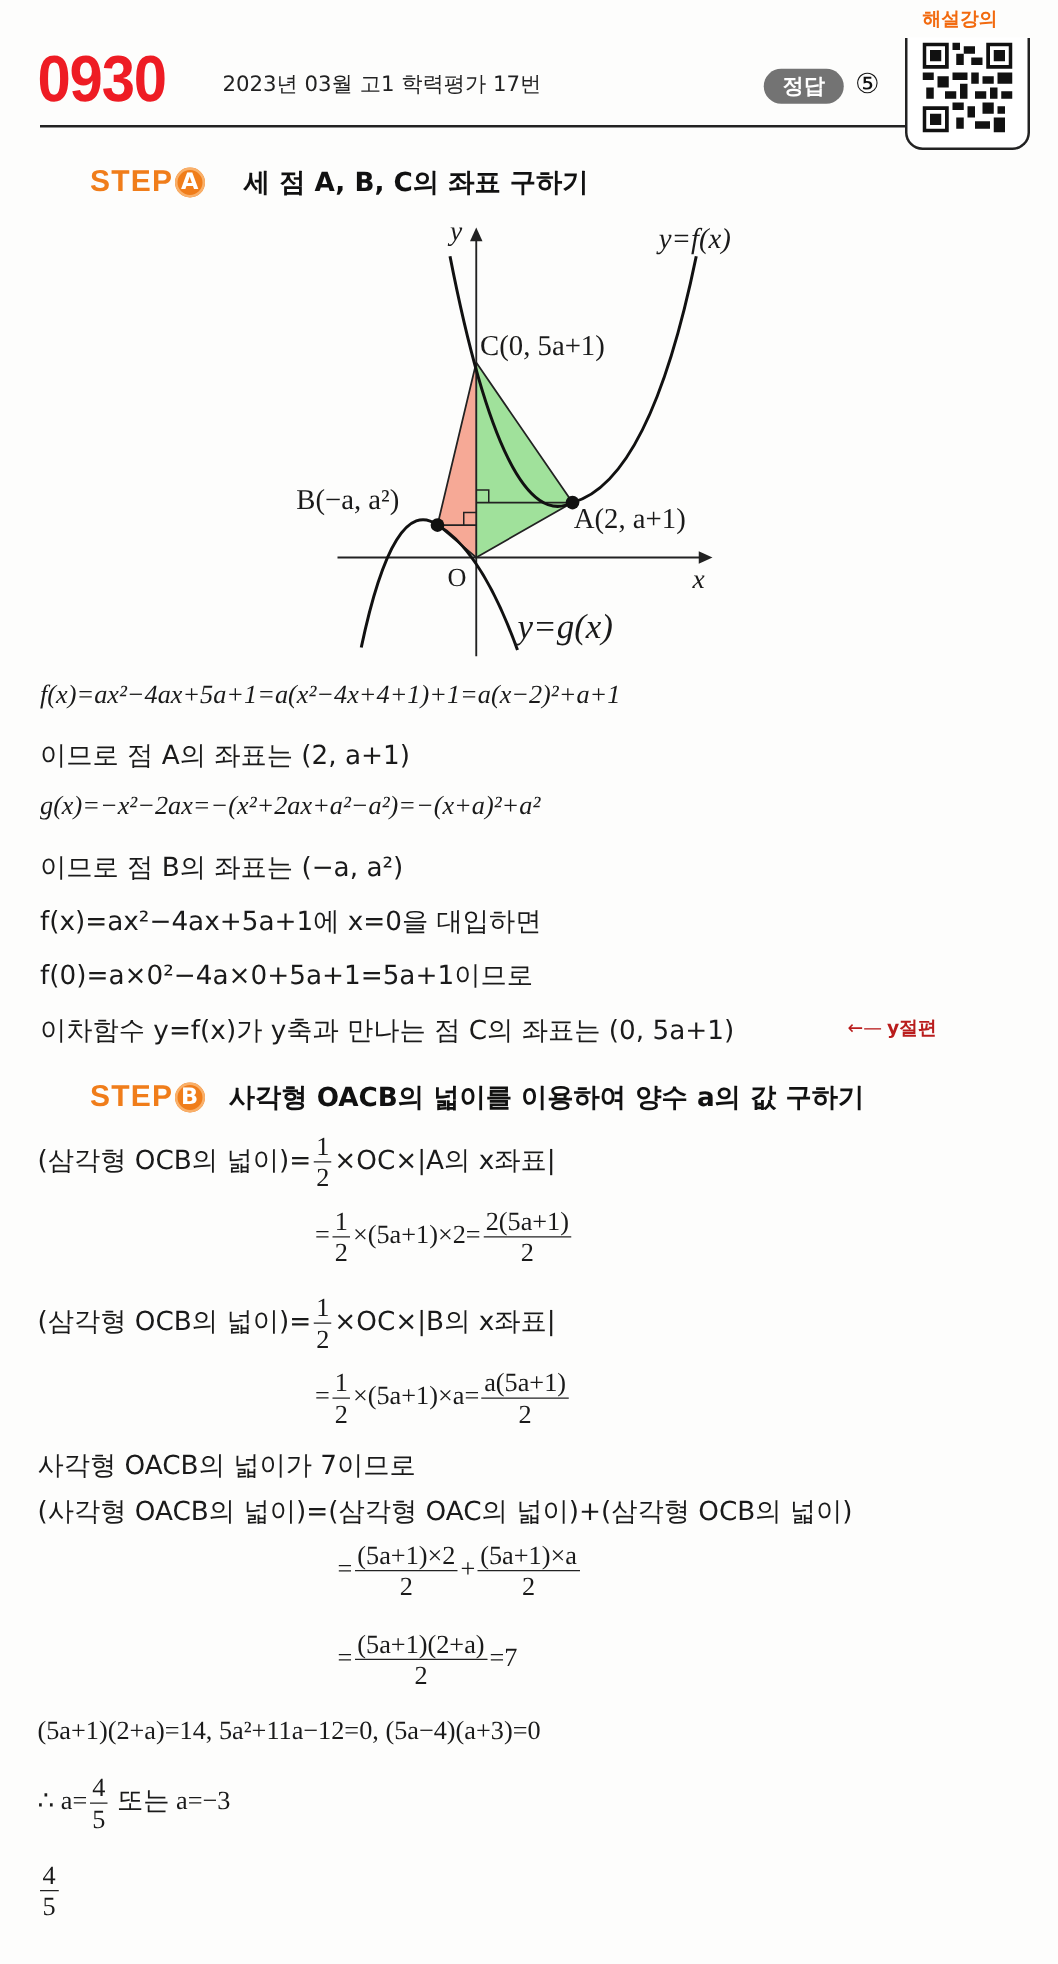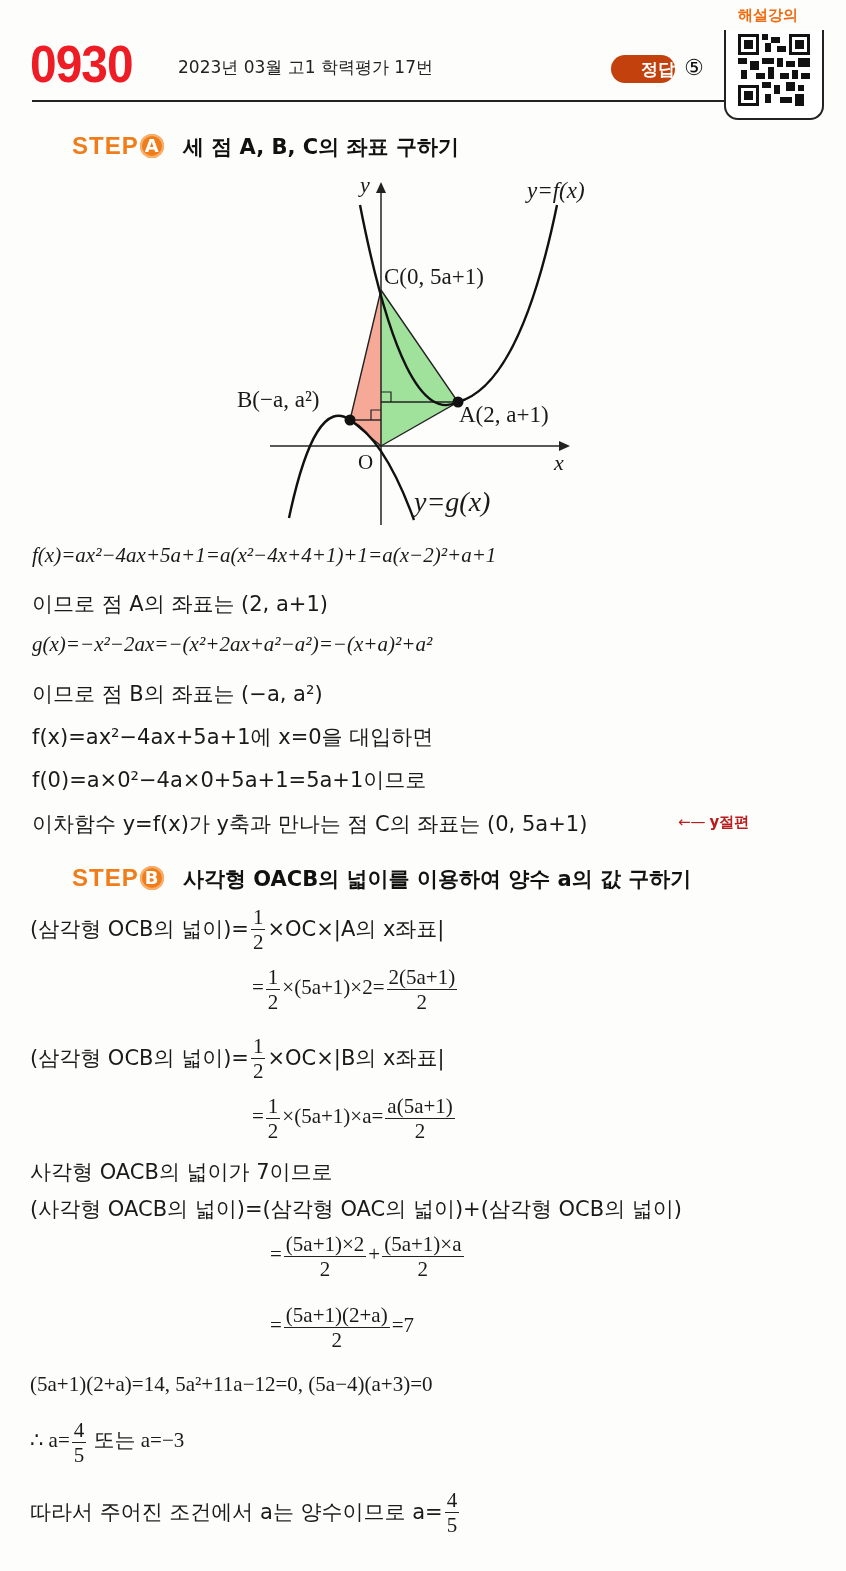--- a/index.html
+++ b/index.html
@@ -9,22 +9,22 @@
   }
   .abs { position:absolute; }
   .serif { font-family: "Liberation Serif", "DejaVu Serif", serif; }
   .it { font-style:italic; font-family: "Liberation Serif", "DejaVu Serif", serif; }
   #prob-num {
     left:30px; top:34px; font-family:"Liberation Sans", sans-serif; font-weight:bold;
     font-size:52px; color:#ee1c24; letter-spacing:-1px; transform:scaleX(0.92); transform-origin:left;
   }
   #source { left:178px; top:56px; font-size:17px; color:#222; }
   #answer-badge {
-    left:611px; top:55px; width:64px; height:28px; border-radius:14px; background:#c2410c;
-    color:#fff; font-size:17px; font-weight:bold; text-align:right; line-height:28px;
+    left:611px; top:55px; width:64px; height:28px; border-radius:14px; background:#737373;
+    color:#fff; font-size:17px; font-weight:bold; text-align:center; line-height:28px;
   }
   #answer-value { left:684px; top:55px; font-size:22px; color:#111; }
   #header-rule { left:32px; top:100px; width:692px; height:2px; background:#222; }
   #qr-box {
     left:724px; top:30px; width:96px; height:88px; border:2px solid #222; border-top:none;
     border-radius:0 0 14px 14px; background:#fff;
   }
   #qr-label { left:738px; top:6px; font-size:15px; font-weight:bold; color:#f26a0f; }
   #qr-code { left:738px; top:34px; width:72px; height:72px; }
   .step-line { font-weight:bold; font-size:21px; color:#111; }
@@ -83,21 +83,21 @@
       <rect x="16" y="16" width="3" height="3"></rect>
       <rect x="20" y="17" width="2" height="2"></rect>
     <rect x="9" y="20" width="2" height="3"></rect>
       <rect x="14" y="21" width="4" height="2"></rect>
       <rect x="19" y="20" width="3" height="4"></rect>
   </g>
 </svg>
 
 <div class="abs step-line" style="left:34px; top:132px;">
   <span class="step-tag">STEP</span><span class="step-circle">A</span>
-  <span style="margin-left:12px;">세 점 A, B, C의 좌표 구하기</span>
+  <span style="margin-left:24px;">세 점 A, B, C의 좌표 구하기</span>
 </div>
 
 <svg class="abs" style="left:0; top:0;" width="846" height="540">
 
   <polygon points="381,446 381,290 350,420" fill="#f59a84" opacity="0.85"></polygon>
   <polygon points="381,446 381,290 458,402" fill="#8fdc8a" opacity="0.85"></polygon>
 
   <line x1="270" y1="446" x2="562" y2="446" stroke="#222" stroke-width="1.5"></line>
   <polygon points="570,446 559,441 559,451" fill="#222"></polygon>
   <line x1="381" y1="525" x2="381" y2="190" stroke="#222" stroke-width="1.5"></line>
@@ -167,14 +167,14 @@
   =<span class="frac"><span class="num">(5a+1)(2+a)</span><span class="den">2</span></span><span>=7</span>
 </div>
 
 <div class="abs txt serif" style="left:30px; top:1372px;">(5a+1)(2+a)=14, 5a²+11a−12=0, (5a−4)(a+3)=0</div>
 
 <div class="abs txt serif" style="left:30px; top:1418px;">
   <span>∴ a=</span><span class="frac"><span class="num">4</span><span class="den">5</span></span> <span>또는 a=−3</span>
 </div>
 
 <div class="abs txt" style="left:30px; top:1488px;">
-  <span>따라서 주어진 조건에서 a는 양수이므로 a=</span><span class="frac serif"><span class="num">4</span><span class="den">5</span></span>
+  <span class="frac serif"><span class="num">4</span><span class="den">5</span></span>
 </div>
 
 </body></html>

